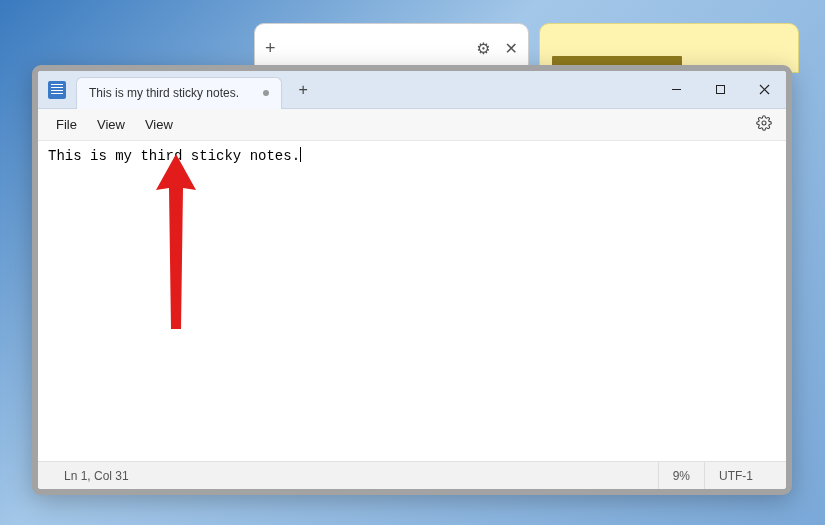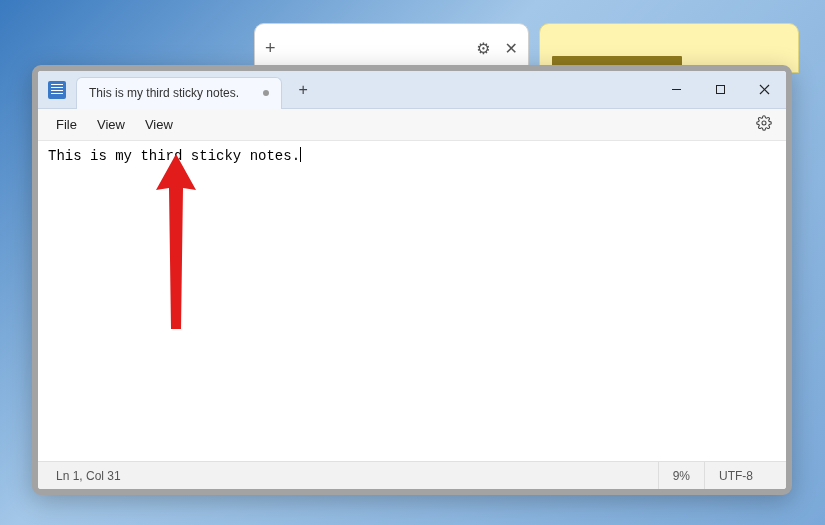--- a/index.html
+++ b/index.html
@@ -68,21 +68,21 @@
     flex: 1; background: #fff; padding: 6px 10px;
     font-family: Consolas, "Courier New", monospace; font-size: 14px; color: #000;
     position: relative;
   }
   .caret { display: inline-block; width: 1px; height: 15px; background: #000; vertical-align: -2px; }
   .statusbar {
     height: 28px; background: #f2f2f2; border-top: 1px solid #e0e0e0;
     display: flex; align-items: center; font-size: 12px; color: #555;
   }
   .sb-cell { padding: 0 14px; border-left: 1px solid #ddd; height: 100%; display: flex; align-items: center; }
-  .sb-cell:first-child { border-left: none; padding-left: 18px; }
+  .sb-cell:first-child { border-left: none; padding-left: 26px; }
   .sb-spacer { flex: 1; }
   
   .arrow { position: absolute; top: 154px; left: 151px; pointer-events: none; }
 </style>
 </head>
 <body>
 
 <div class="bg-sticky">
   <span class="plus">+</span>
   <span class="right">
@@ -135,20 +135,20 @@
   </div>
 
   <div class="content">
     <span>This is my third sticky notes.</span><span class="caret"></span>
   </div>
 
   <div class="statusbar">
     <div class="sb-cell">Ln 1, Col 31</div>
     <div class="sb-spacer"></div>
     <div class="sb-cell">9%</div>
-    <div class="sb-cell" style="min-width:82px">UTF-8</div>
+    <div class="sb-cell" style="min-width:82px">UTF-1</div>
   </div>
 </div>
 
 <svg class="arrow" width="50" height="180">
   <defs></defs>
   <polygon points="25,0 45,36 32,34 30,175 20,175 18,34 5,36" fill="#e21b1b"></polygon>
 </svg>
 
 </body></html>

